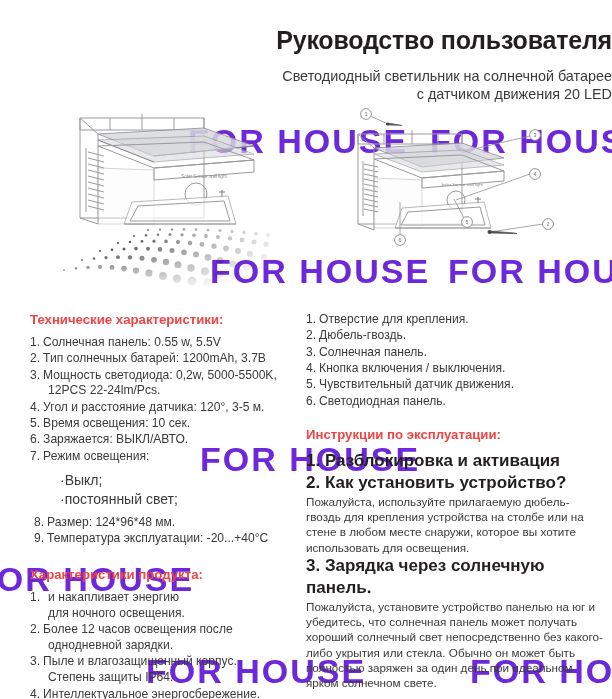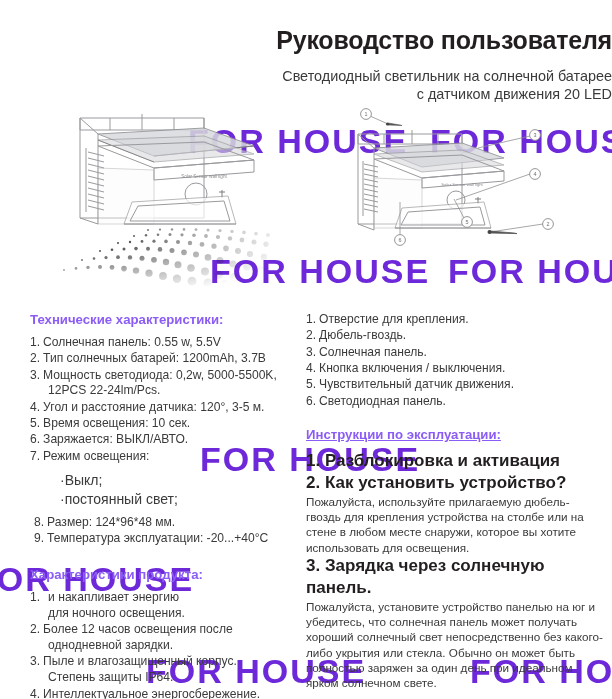--- a/index.html
+++ b/index.html
@@ -93,23 +93,23 @@
   }
   .col-right {
     width: 312px;
     padding: 0 8px 0 6px;
     box-sizing: border-box;
   }
   h2.sec-head {
     font-size: 13.2px;
     font-weight: bold;
     margin: 0 0 8px 0;
-    color: #8b5cf6;
-  }
-  .col-right h2.sec-head { margin-top: 2px; text-decoration: underline; }
+    color: #ef4444;
+  }
+  .col-right h2.sec-head { margin-top: 2px; }
 
   ol.numlist, ul.plainlist {
     list-style: none;
     margin: 0;
     padding: 0;
   }
   .li {
     font-size: 12.1px;
     line-height: 1.31;
     color: #3a3a3c;

